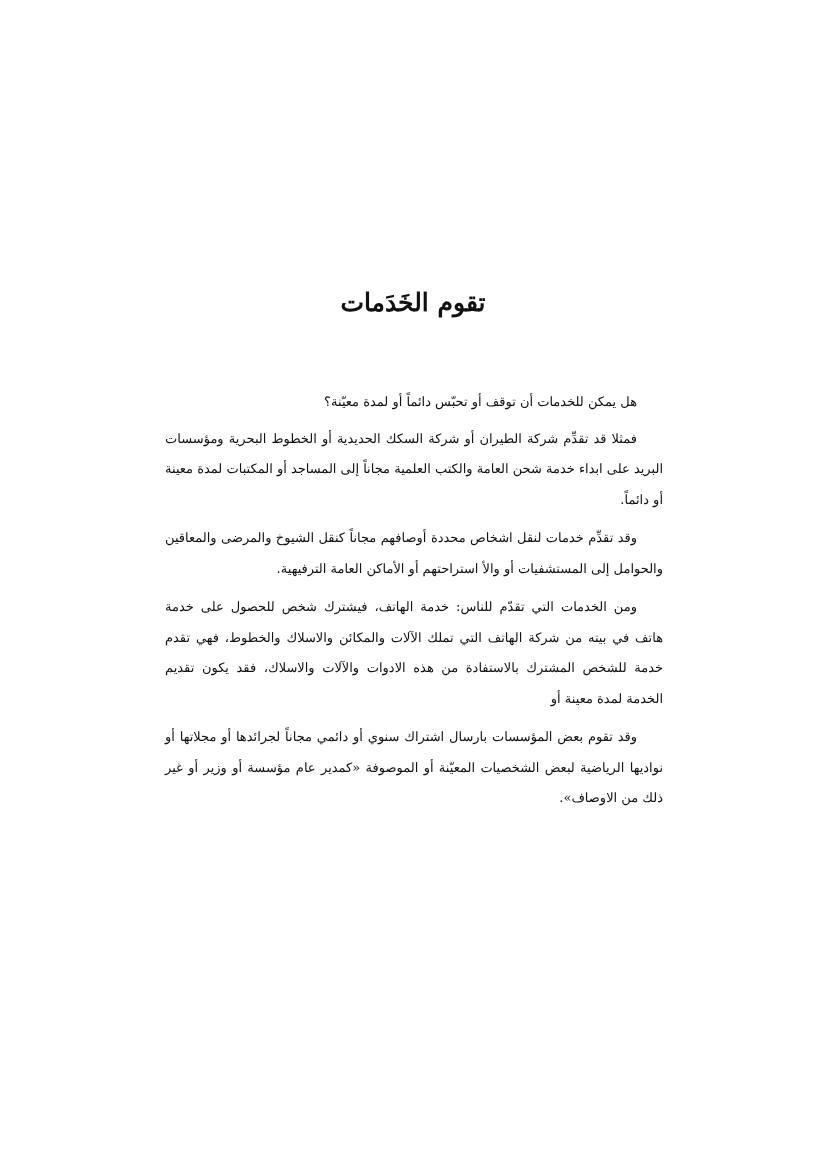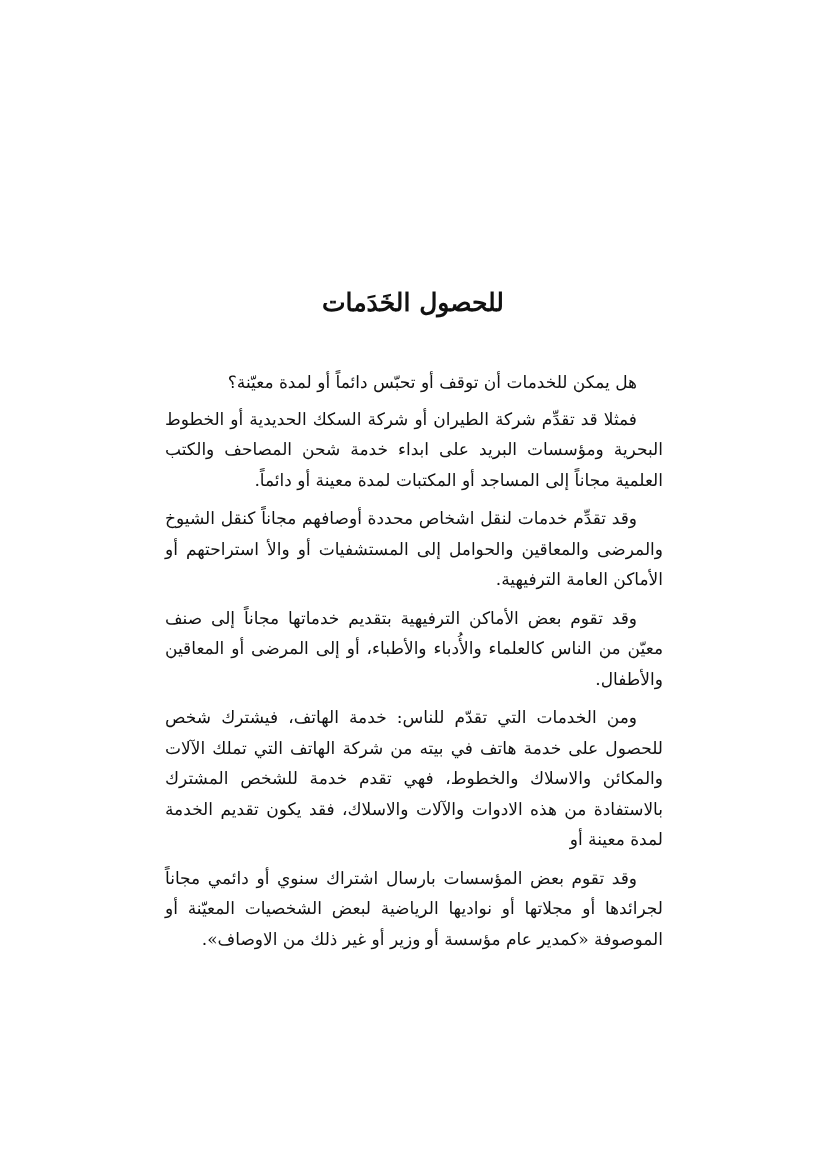--- a/index.html
+++ b/index.html
@@ -31,41 +31,40 @@
     text-align: center;
     font-size: 25px;
     font-weight: bold;
     direction: rtl;
     line-height: 40px;
   }
   .content {
     position: absolute;
     left: 165px;
     width: 498px;
-    top: 367px;
+    top: 387px;
     direction: rtl;
     text-align: justify;
-    font-size: 17px;
+    font-size: 13px;
     line-height: 30.5px;
   }
   .content p {
     margin: 0 0 8px 0;
     text-indent: 26px;
     text-align-last: right;
   }
   .content p.first {
     margin-bottom: 6px;
   }
 </style>
 </head>
 <body>
 
 <div class="page">
-  <div class="title">للحصول الخَدَمات</div>
+  <div class="title">تقوم الخَدَمات</div>
   <div class="content">
     <p class="first">هل يمكن للخدمات أن توقف أو تحبّس دائماً أو لمدة معيّنة؟</p>
-    <p>فمثلا قد تقدِّم شركة الطيران أو شركة السكك الحديدية أو الخطوط البحرية ومؤسسات البريد على ابداء خدمة شحن المصاحف والكتب العلمية مجاناً إلى المساجد أو المكتبات لمدة معينة أو دائماً.</p>
+    <p>فمثلا قد تقدِّم شركة الطيران أو شركة السكك الحديدية أو الخطوط البحرية ومؤسسات البريد على ابداء خدمة شحن العامة والكتب العلمية مجاناً إلى المساجد أو المكتبات لمدة معينة أو دائماً.</p>
     <p>وقد تقدِّم خدمات لنقل اشخاص محددة أوصافهم مجاناً كنقل الشيوخ والمرضى والمعاقين والحوامل إلى المستشفيات أو والأ استراحتهم أو الأماكن العامة الترفيهية.</p>
-    <p>وقد تقوم بعض الأماكن الترفيهية بتقديم خدماتها مجاناً إلى صنف معيّن من الناس كالعلماء والأُدباء والأطباء، أو إلى المرضى أو المعاقين والأطفال.</p>
     <p>ومن الخدمات التي تقدّم للناس: خدمة الهاتف، فيشترك شخص للحصول على خدمة هاتف في بيته من شركة الهاتف التي تملك الآلات والمكائن والاسلاك والخطوط، فهي تقدم خدمة للشخص المشترك بالاستفادة من هذه الادوات والآلات والاسلاك، فقد يكون تقديم الخدمة لمدة معينة أو</p>
     <p>وقد تقوم بعض المؤسسات بارسال اشتراك سنوي أو دائمي مجاناً لجرائدها أو مجلاتها أو نواديها الرياضية لبعض الشخصيات المعيّنة أو الموصوفة «كمدير عام مؤسسة أو وزير أو غير ذلك من الاوصاف».</p>
   </div>
 </div>
 
 </body></html>

